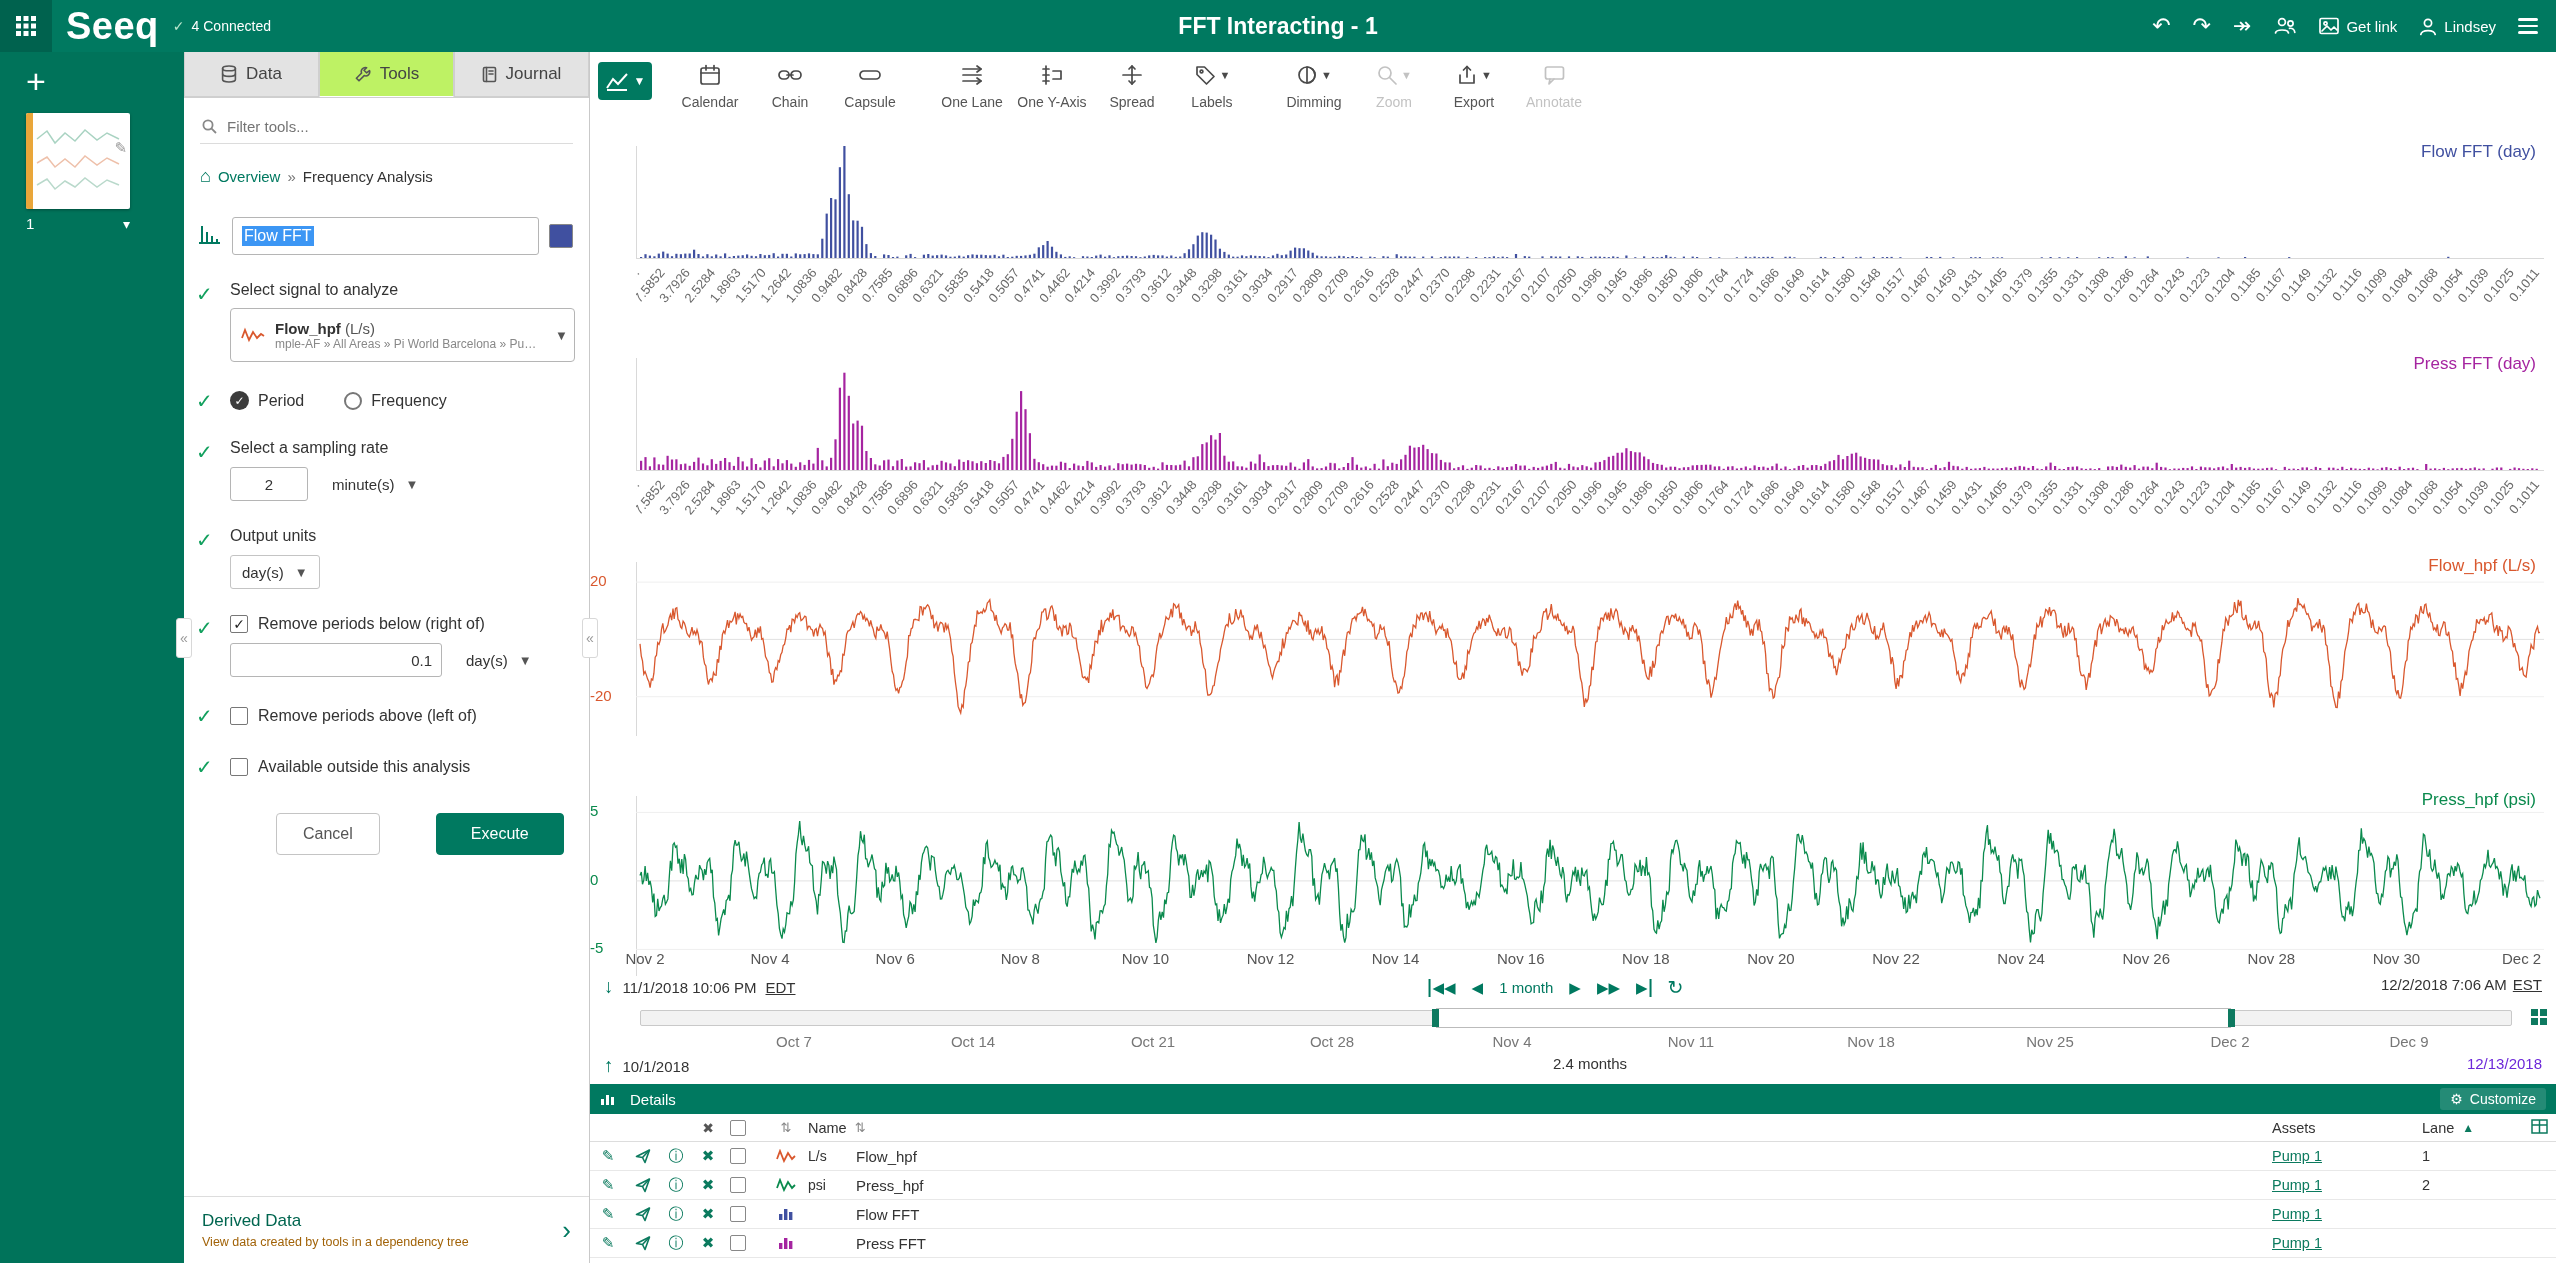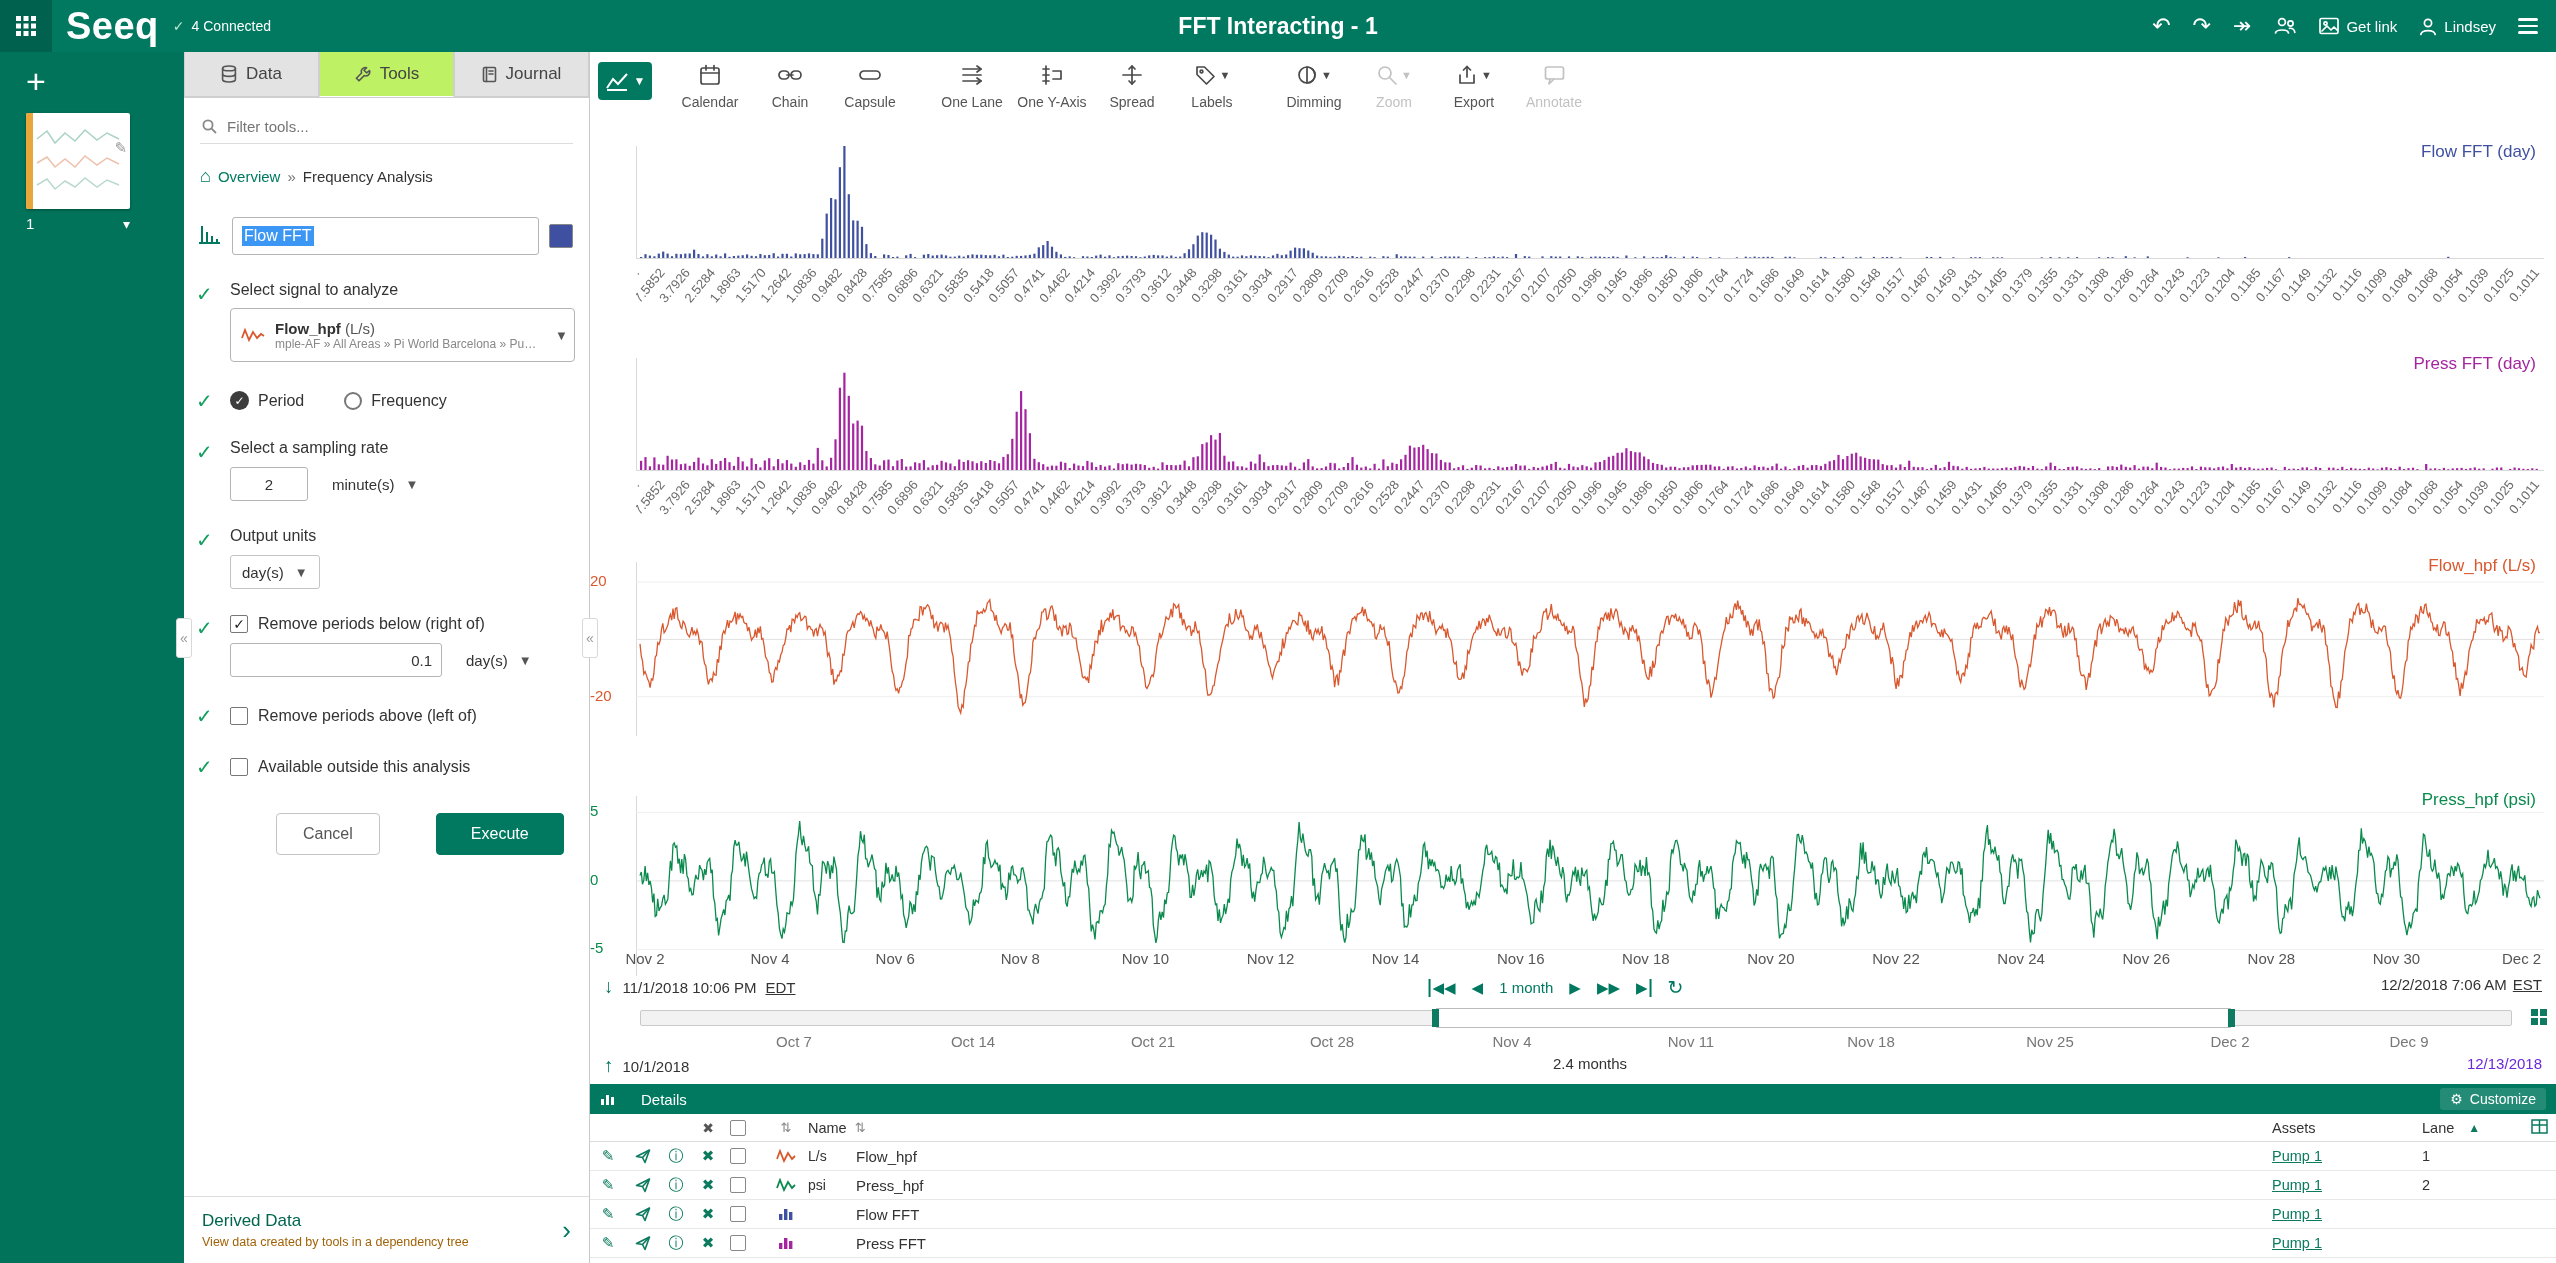--- a/index.html
+++ b/index.html
@@ -136,38 +136,38 @@
   .range-dates{position:absolute;left:0;right:0;top:981px;height:18px;}
   .rd-tick{position:absolute;transform:translateX(-50%);font-size:15px;color:#777;top:0;white-space:nowrap;}
   .range-summary{position:absolute;left:14px;right:14px;top:1003px;height:24px;font-size:15px;}
   .rsm-l{position:absolute;left:0;display:flex;gap:9px;align-items:center;}
   .rsm-c{position:absolute;left:986px;transform:translateX(-50%);color:#333;}
   .rsm-r{position:absolute;right:0;color:#6d28d9;}
 
   
   .details{position:absolute;left:0;right:0;top:1032px;bottom:0;display:flex;flex-direction:column;}
   .details-bar{height:30px;background:var(--brand);color:#fff;display:flex;align-items:center;padding:0 10px;flex:0 0 30px;}
-  .db-left{display:flex;align-items:center;gap:25px;font-size:15px;}
+  .db-left{display:flex;align-items:center;gap:14px;font-size:15px;}
   .db-right{margin-left:auto;display:flex;align-items:center;gap:7px;font-size:14px;background:rgba(255,255,255,.14);border-radius:3px;padding:3px 10px;cursor:pointer;}
   .dt-grid{display:grid;grid-template-columns:36px 34px 32px 32px 40px 44px 48px 1fr 150px 90px 44px;align-items:center;}
   .dt-head{height:28px;border-bottom:1px solid #ddd;font-size:14.5px;color:#333;flex:0 0 28px;}
   .dt-head .sort{color:#888;font-size:13px;}
   .detail-row{height:29px;border-bottom:1px solid #e8e8e8;font-size:15px;flex:0 0 29px;}
   .ric{background:none;border:none;cursor:pointer;font-size:15px;color:#0b7a5e;display:flex;align-items:center;justify-content:center;font-family:inherit;}
   .ric svg{stroke:#0b7a5e;fill:none;stroke-width:1.6;stroke-linejoin:round;}
   .row-cb{justify-self:start;margin-left:6px;width:16px;height:16px;border:1.5px solid #888;border-radius:2px;background:#fff;cursor:pointer;}
   .sig-colored svg{display:block;}
   .sig-colored polyline{fill:none;stroke-width:1.8;}
   .unit{color:#333;font-size:14px;}
   .asset-link{color:#0b7a5e;text-decoration:underline;cursor:pointer;font-size:14.5px;}
   .lane-num{font-size:14.5px;}
   .hdr-x{color:#555;font-size:14px;justify-self:center;cursor:pointer;background:none;border:none;font-family:inherit;}
   .hdr-cb{width:16px;height:16px;border:1.5px solid #888;border-radius:2px;background:#fff;cursor:pointer;justify-self:start;margin-left:6px;}
   .name-hd{display:flex;align-items:center;gap:8px;grid-column:7/9;}
-  .lane-hd{display:flex;align-items:center;gap:14px;}
+  .lane-hd{display:flex;align-items:center;gap:8px;}
   .lane-hd .up{color:#0b7a5e;font-size:12px;}
   .corner-ic{justify-self:end;margin-right:8px;background:none;border:none;cursor:pointer;}
 </style>
 </head>
 <body>
 
 <div class="app">
 
   <header class="topbar">
     <div class="tb-left">

